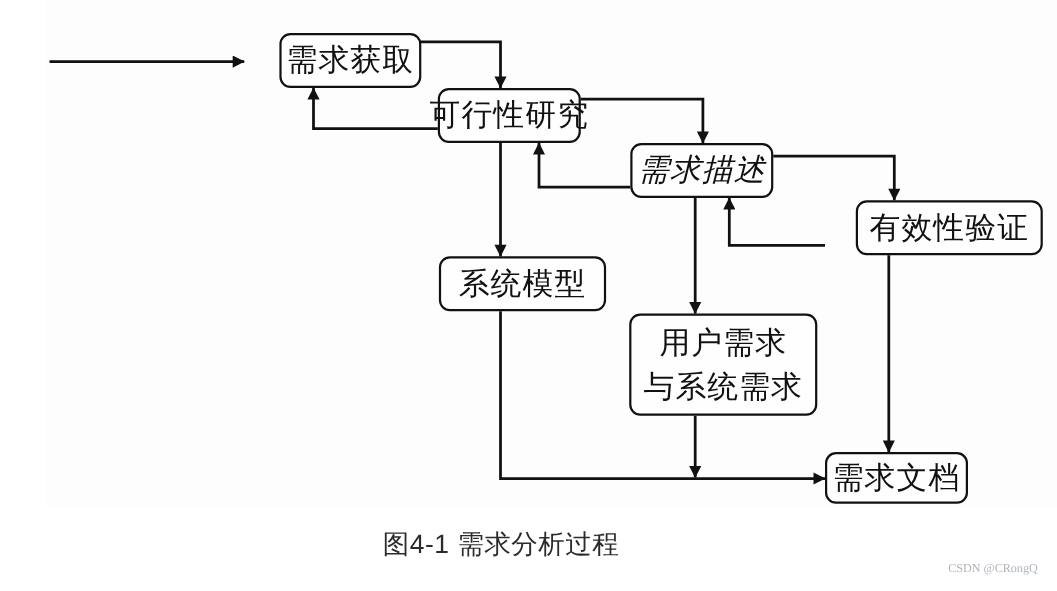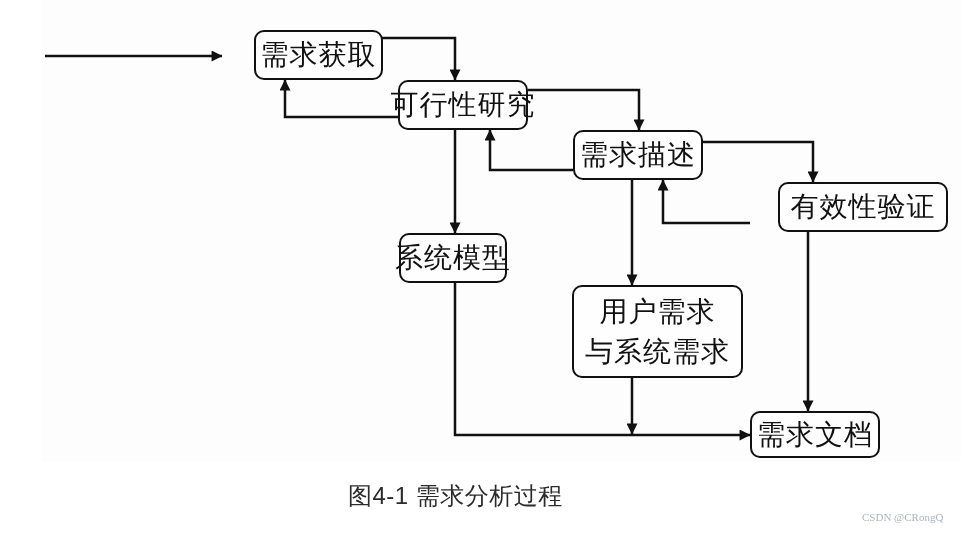--- a/index.html
+++ b/index.html
@@ -54,23 +54,23 @@
     position: absolute;
     left: 45px;
     top: 17px;
     font-size: 28px;
     color: #111111;
     letter-spacing: 1px;
     white-space: nowrap;
   }
   #node-requirements-elicitation { left: 222px; top: 30px;  width: 129px; height: 50px; margin-left: 32px; }
   #node-requirements-analysis    { left: 398px; top: 80px;  width: 130px; height: 50px; }
-  #node-requirements-description { left: 573px; top: 130px; width: 130px; height: 50px; }
+  #node-requirements-description { left: 573px; top: 130px; width: 130px; height: 50px; font-style: italic; }
   #node-validity-verification    { left: 750px; top: 182px; width: 170px; height: 50px; margin-left: 28px; }
-  #node-system-model             { left: 399px; top: 233px; width: 108px; height: 50px; }
+  #node-system-model             { left: 399px; top: 233px; width: 152px; height: 50px; }
   #node-user-system-requirements { left: 572px; top: 285px; width: 171px; height: 93px; }
   #node-requirements-document    { left: 750px; top: 411px; width: 130px; height: 47px; }
   .caption {
     position: absolute;
     left: 348px;
     top: 480px;
     font-family: Liberation Sans, sans-serif;
     font-size: 24px;
     line-height: 32px;
     color: #2b2b2b;

